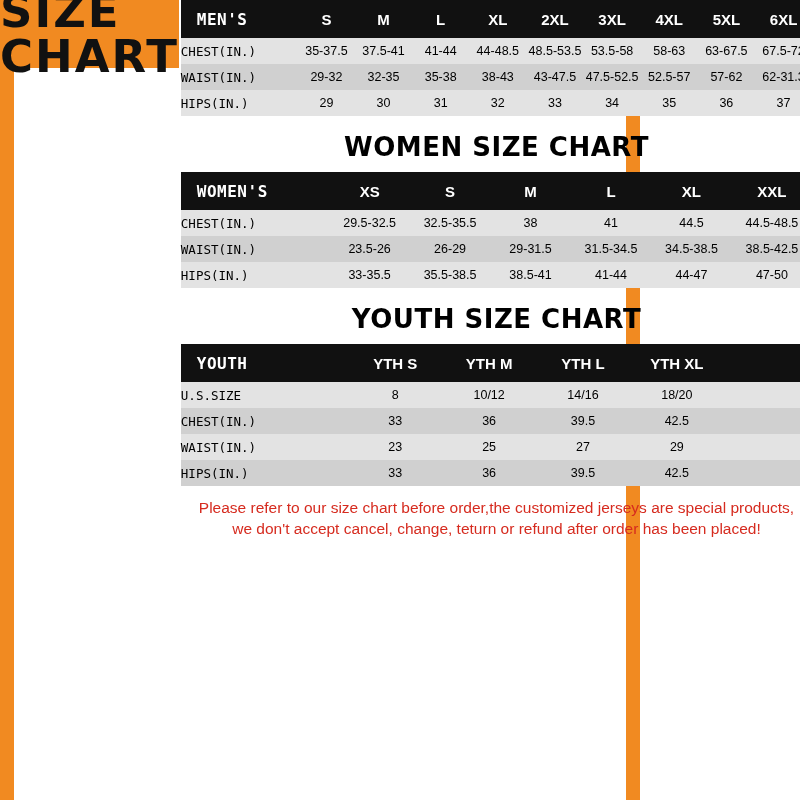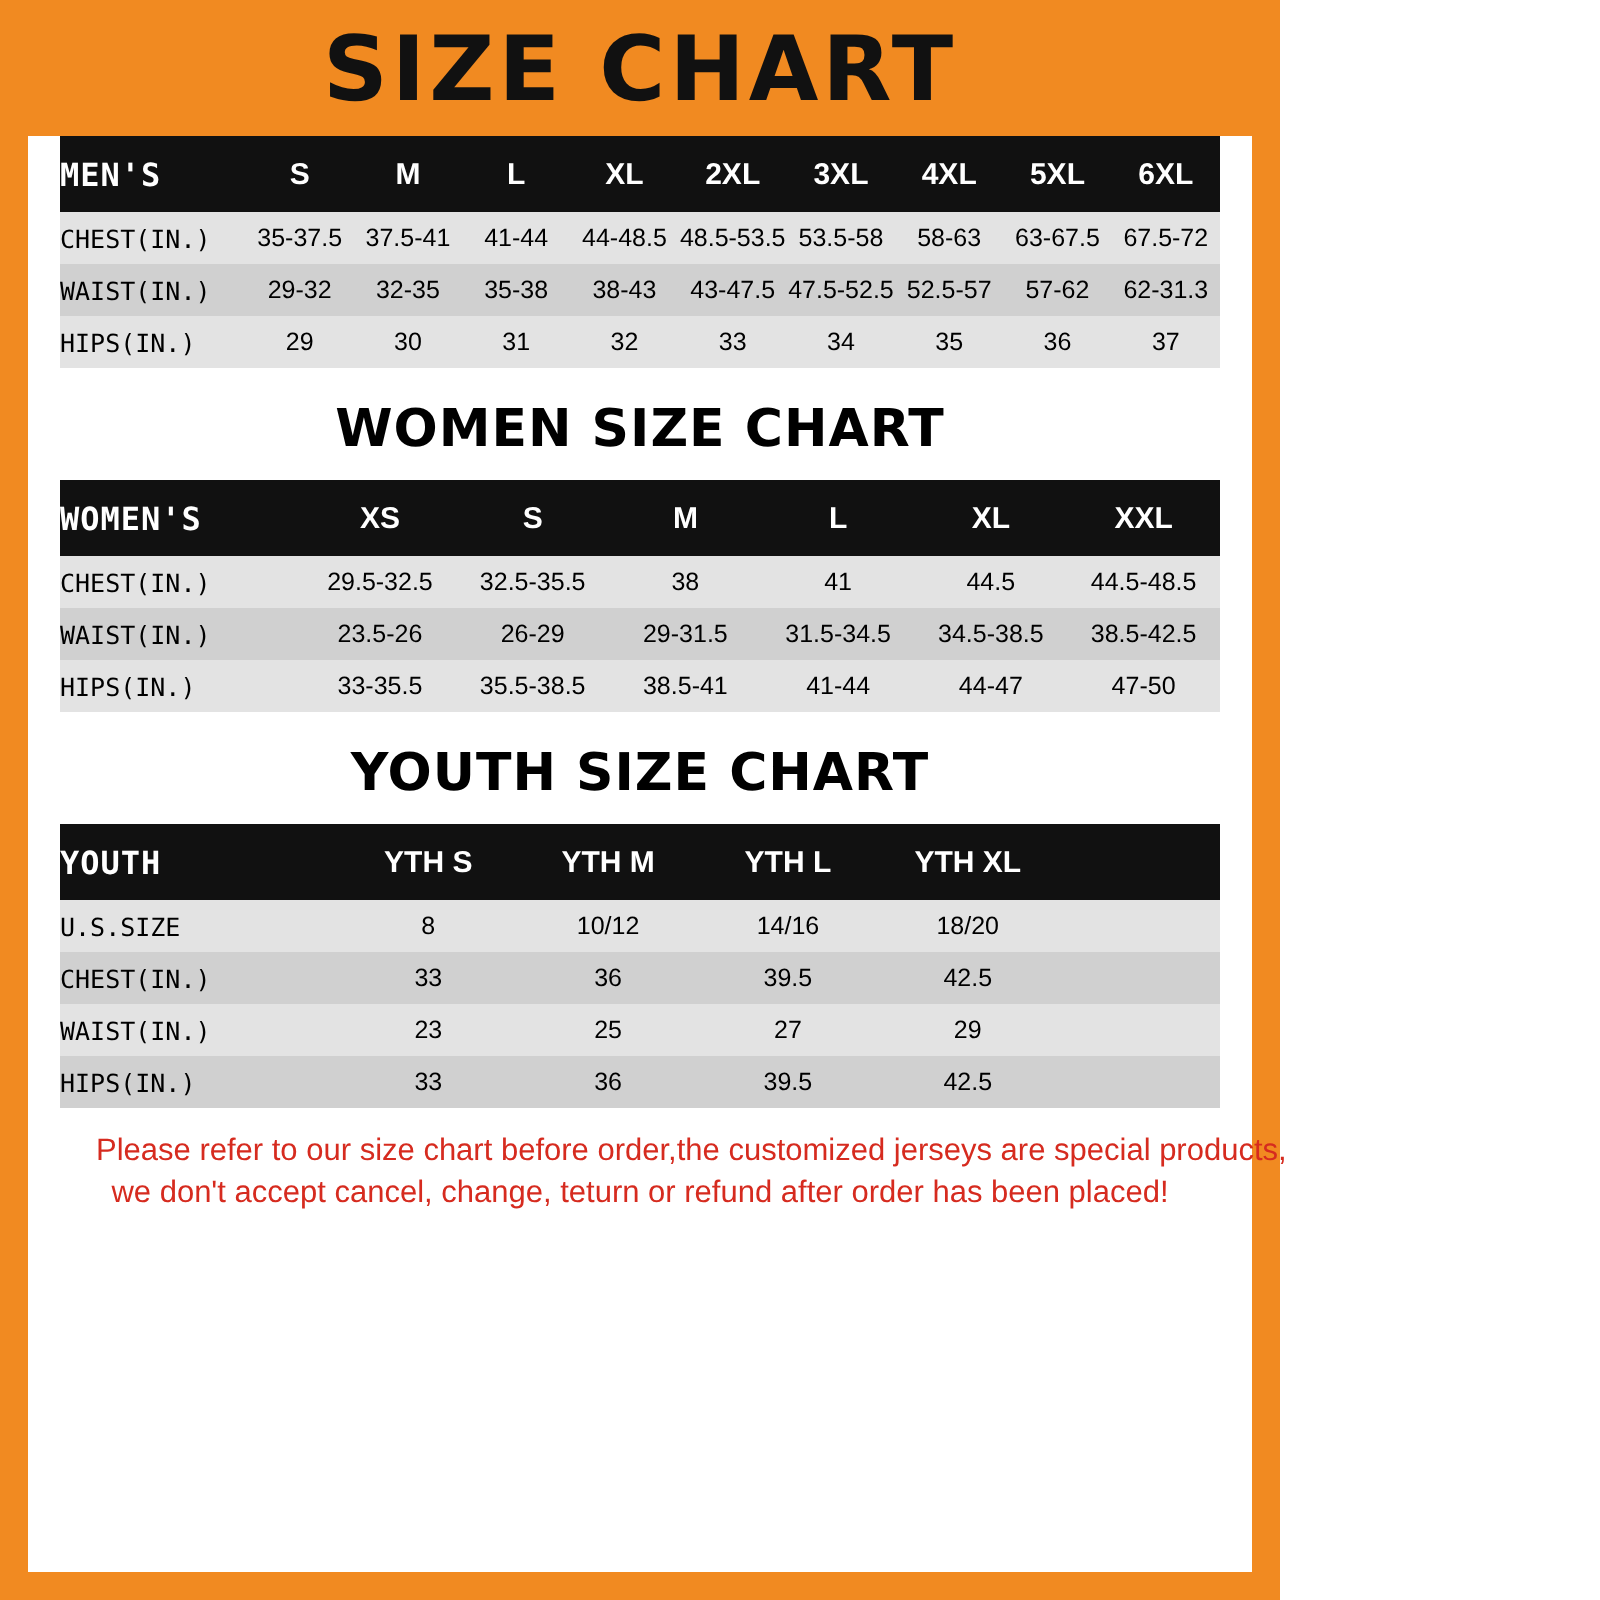--- a/index.html
+++ b/index.html
@@ -16,21 +16,21 @@
   }
   .page {
     width: 640px;
     height: 800px;
     position: relative;
     box-sizing: border-box;
     background: #ffffff;
     border-left: 14px solid #f18a21;
     border-right: 14px solid #f18a21;
     display: flex;
-    flex-direction: column;
+    flex-direction: row;
   }
   .banner {
     background: #f18a21;
     height: 68px;
     margin: 0 -14px;
     display: flex;
     align-items: center;
     justify-content: center;
   }
   .banner-title {
@@ -68,20 +68,21 @@
   }
   table.chart thead th {
     background: #111111;
     color: #ffffff;
     font-size: 15px;
     height: 38px;
     font-weight: bold;
   }
   table.chart thead th.rowhead {
     text-align: left;
+    padding-left: 16px;
     font-family: "DejaVu Sans Mono", monospace;
     font-size: 16px;
     letter-spacing: 0.5px;
   }
   table.chart tbody tr:nth-child(odd) {
     background: #e3e3e3;
   }
   table.chart tbody tr:nth-child(even) {
     background: #d0d0d0;
   }

